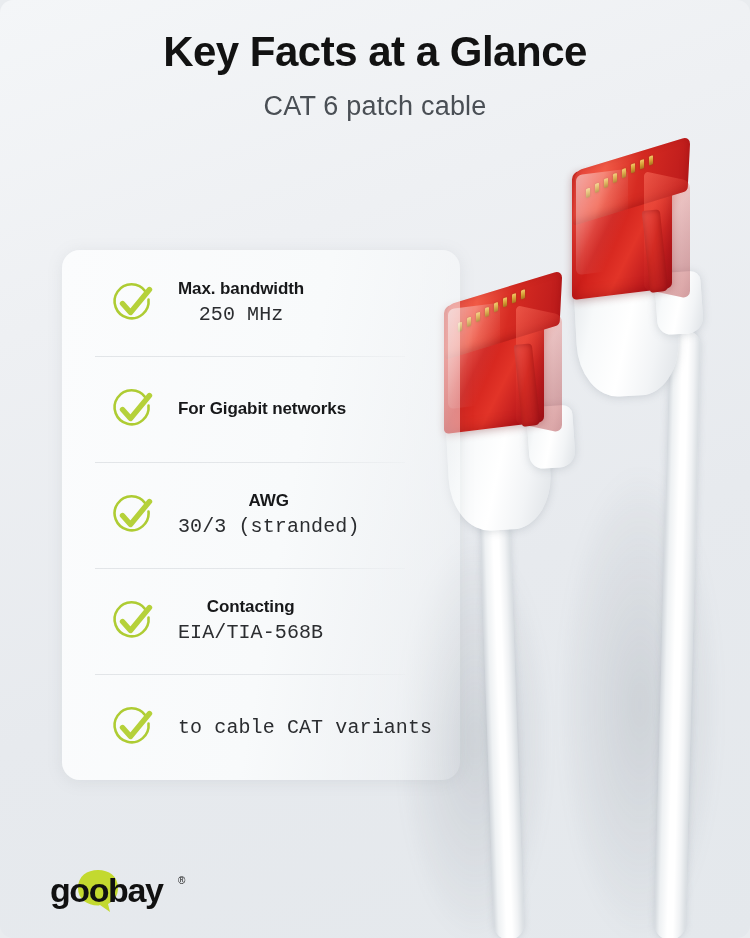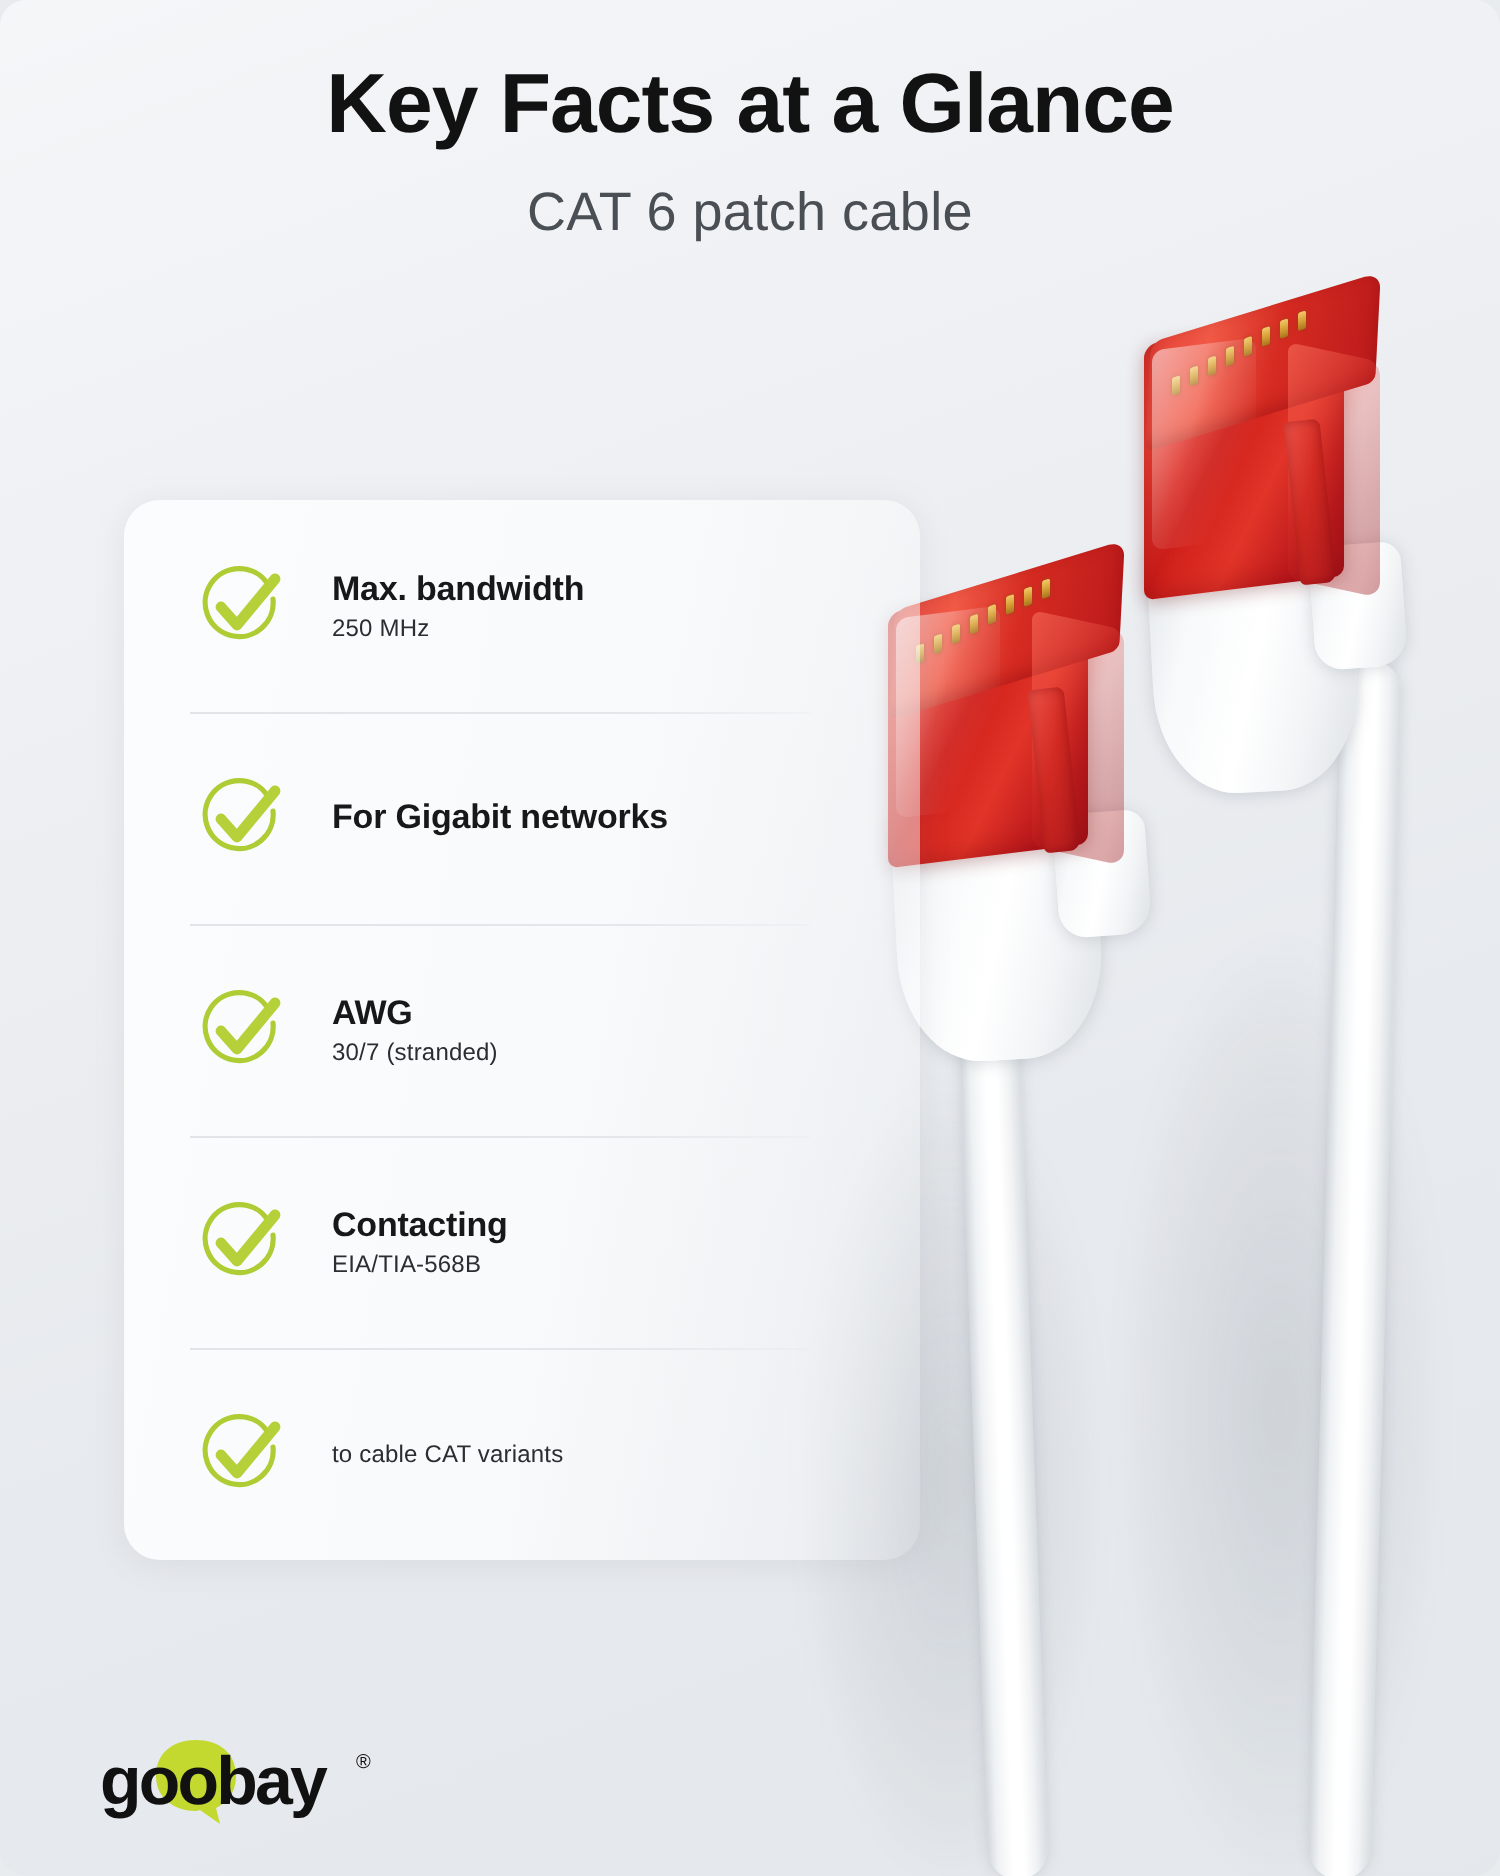--- a/index.html
+++ b/index.html
@@ -43,38 +43,39 @@
     padding:0;
   }
 
   .feature-list { position:relative; width:100%; height:100%; }
 
   .feature {
     position:relative;
     display:flex;
     align-items:center;
     height:106px;
-    padding-left:36px;
+    padding-left:48px;
+    text-align:center;
   }
   .feature + .feature::before {
     content:"";
     position:absolute; top:0; left:33px;
     width:310px; height:1px;
     background:linear-gradient(90deg,#e2e5e8 0%, #e4e7ea 70%, rgba(228,231,234,0.25) 100%);
   }
 
   .check-icon { flex:0 0 auto; width:46px; height:46px; margin-right:22px; }
   .feature-text { display:flex; flex-direction:column; justify-content:center; }
   .feature-label {
     font-size:17px; font-weight:bold; color:#17181a;
     letter-spacing:-0.1px; line-height:1.25;
   }
   .feature-value {
-    font-size:12px; font-weight:normal; color:#2b2d30;
-    letter-spacing:0.1px; line-height:1.3; margin-top:2px;
+    font-size:20px; font-weight:normal; color:#2b2d30;
+    letter-spacing:0.1px; line-height:1.3; margin-top:2px;font-family:Liberation Mono, monospace;
   }
 
   
   .product { position:absolute; inset:0; pointer-events:none; }
 
   .cable-shadow {
     position:absolute;
     background:radial-gradient(ellipse at center, rgba(90,100,112,0.17) 0%, rgba(90,100,112,0.05) 55%, rgba(90,100,112,0) 72%);
     filter:blur(6px);
   }
@@ -237,21 +238,21 @@
         </div>
       </div>
 
       <div class="feature">
         <svg class="check-icon" viewBox="0 0 46 46">
           <path d="M35.5 11.5 A17 17 0 1 0 38.5 19.5" fill="none" stroke="#aecc33" stroke-width="2.6" stroke-linecap="round"></path>
           <path d="M12.5 23.5 L20.5 32.5 L39.5 9.5" fill="none" stroke="#b5d13a" stroke-width="5.4" stroke-linecap="round" stroke-linejoin="round"></path>
         </svg>
         <div class="feature-text">
           <div class="feature-label">AWG</div>
-          <div class="feature-value">30/7 (stranded)</div>
+          <div class="feature-value">30/3 (stranded)</div>
         </div>
       </div>
 
       <div class="feature">
         <svg class="check-icon" viewBox="0 0 46 46">
           <path d="M35.5 11.5 A17 17 0 1 0 38.5 19.5" fill="none" stroke="#aecc33" stroke-width="2.6" stroke-linecap="round"></path>
           <path d="M12.5 23.5 L20.5 32.5 L39.5 9.5" fill="none" stroke="#b5d13a" stroke-width="5.4" stroke-linecap="round" stroke-linejoin="round"></path>
         </svg>
         <div class="feature-text">
           <div class="feature-label">Contacting</div>

